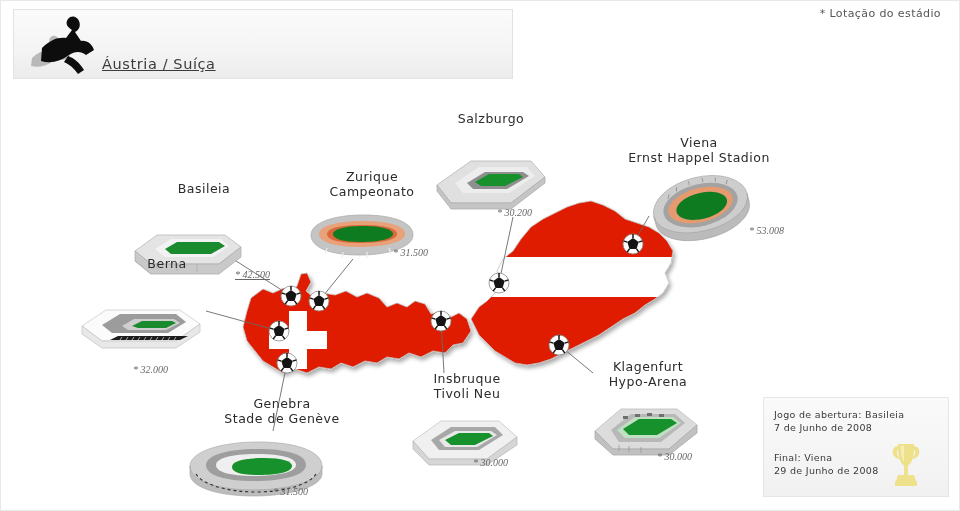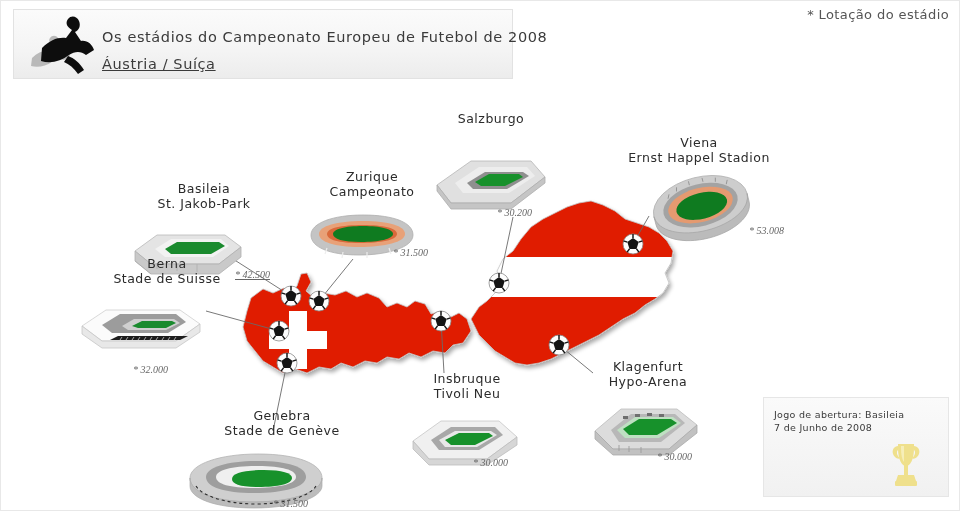--- a/index.html
+++ b/index.html
@@ -27,22 +27,22 @@
   #player-logo{position:absolute;left:14px;top:4px;width:78px;height:64px;}
   .title-line{
     position:absolute;left:88px;color:#3b3b3b;
     font-size:14.5px;letter-spacing:.6px;white-space:nowrap;
   }
   #title-main{top:19px;}
   #title-sub{top:46px;text-decoration:underline;}
 
   
   #legend-note{
-    position:absolute;right:10px;top:6px;
-    font-size:13px;color:#555;letter-spacing:.4px;white-space:nowrap;
+    position:absolute;right:18px;top:6px;
+    font-size:11px;color:#555;letter-spacing:.4px;white-space:nowrap;
   }
 
   
   #map-layer{position:absolute;left:0;top:0;width:960px;height:511px;}
 
   
   .stadium{position:absolute;}
   .stadium .lbl{
     text-align:center;color:#2b2b2b;font-size:12.5px;
     letter-spacing:.5px;line-height:15px;white-space:nowrap;
@@ -77,21 +77,20 @@
       <g fill="#b9b9b9">
         <path d="M4 44 C10 38 16 36 22 37 L26 32 C22 30 20 27 22 24 C24 21 28 21 30 24 C32 27 31 30 28 32
                  L32 38 C36 36 40 38 42 42 L36 46 C32 44 28 45 24 48 C18 52 10 54 3 52 Z"></path>
       </g>
       <g fill="#0d0d0d">
         <path d="M14 34 C22 26 30 23 38 24 L44 16 C39 13 37 9 40 5 C43 1 49 2 51 7 C53 12 51 16 47 18
                  L53 27 C59 26 64 30 66 36 L58 41 C53 37 47 37 41 41 C33 47 23 50 13 47 Z"></path>
         <path d="M40 42 C46 44 52 49 56 56 L50 60 C46 54 41 50 36 48 Z"></path>
       </g>
     </svg>
-    <div class="title-line" id="title-main">Os estádios do Campeonato Europeu de Futebol de 2008</div>
     <div class="title-line" id="title-sub">Áustria / Suíça</div>
   </div>
 
   <div id="legend-note">* Lotação do estádio</div>
 
   <svg id="map-layer" viewBox="0 0 960 511">
     <defs>
       <clipPath id="clip-swiss">
         <path d="M250 297 L262 288 L272 292 L283 287 L290 292 L296 285 L300 273 L306 272 L310 281
                  L305 290 L312 296 L322 292 L334 294 L345 290 L356 296 L366 292 L378 297 L386 306
@@ -200,57 +199,55 @@
         <circle r="10" fill="#fdfdfd" stroke="#8a8a8a" stroke-width="0.8"></circle>
         <path d="M0 -6 L5.7 -1.9 L3.5 4.9 L-3.5 4.9 L-5.7 -1.9 Z" fill="#141414"></path>
         <path d="M0 -10 L0 -6 M5.7 -1.9 L9.5 -3.1 M3.5 4.9 L5.9 8.1 M-3.5 4.9 L-5.9 8.1 M-5.7 -1.9 L-9.5 -3.1" stroke="#141414" stroke-width="1.5"></path>
       </g>
     </g>
   </svg>
 
   <div class="stadium" style="left:118px;top:180px;width:170px;">
     <div class="lbl">
       <span>Basileia</span>
-      <span class="l2">St. Jakob-Park</span>
     </div>
     <svg class="art" style="left:6px;top:36px;width:124px;height:60px;" viewBox="0 0 124 60">
       <g>
         <path d="M10 34 L32 18 L100 18 L116 30 L94 47 L26 47 Z" fill="#e4e4e4" stroke="#b9b9b9" stroke-width="0.8"></path>
         <path d="M10 34 L10 44 L26 57 L94 57 L116 40 L116 30 L94 47 L26 47 Z" fill="#c9c9c9" stroke="#b0b0b0" stroke-width="0.8"></path>
         <path d="M30 32 L46 22 L96 22 L104 29 L88 40 L40 40 Z" fill="#f2f2f2"></path>
         <path d="M40 32 L52 25 L94 25 L100 29 L86 37 L46 37 Z" fill="#1a8a2e"></path>
         <path d="M10 44 L26 57 M32 46 L32 52 M52 47 L52 54 M72 47 L72 55" stroke="#aeaeae" stroke-width="0.8" fill="none"></path>
       </g>
     </svg>
     <div class="cap" style="left:116px;top:88px;text-decoration:underline;">* 42.500</div>
   </div>
 
   <div class="stadium" style="left:76px;top:255px;width:180px;">
     <div class="lbl">
       <span>Berna</span>
-      <span class="l2">Stade de Suisse</span>
     </div>
     <svg class="art" style="left:-1px;top:40px;width:130px;height:60px;" viewBox="0 0 130 60">
       <g>
         <path d="M6 30 L30 14 L104 14 L124 28 L100 45 L26 45 Z" fill="#fbfbfb" stroke="#cfcfcf" stroke-width="0.8"></path>
         <path d="M6 30 L6 38 L26 52 L100 52 L124 36 L124 28 L100 45 L26 45 Z" fill="#e8e8e8" stroke="#c6c6c6" stroke-width="0.8"></path>
         <path d="M26 29 L44 18 L100 18 L110 26 L92 37 L36 37 Z" fill="#9c9c9c"></path>
         <path d="M46 30 L58 23 L98 23 L104 27 L90 34 L52 34 Z" fill="#cfcfcf"></path>
         <path d="M56 30 L66 25 L96 25 L100 27 L90 32 L62 32 Z" fill="#1a8a2e"></path>
         <path d="M34 44 L104 44 L112 40 L42 40 Z" fill="#1d1d1d"></path>
         <g stroke="#e6e6e6" stroke-width="0.7">
           <path d="M44 44 L46 41 M50 44 L52 41 M56 44 L58 41 M62 44 L64 41 M68 44 L70 41
                    M74 44 L76 41 M80 44 L82 41 M86 44 L88 41 M92 44 L94 41 M98 44 L100 41"></path>
         </g>
       </g>
     </svg>
     <div class="cap" style="left:56px;top:108px;">* 32.000</div>
   </div>
 
-  <div class="stadium" style="left:186px;top:395px;width:190px;margin-top:12px;">
+  <div class="stadium" style="left:186px;top:395px;width:190px;">
     <div class="lbl">
       <span>Genebra</span>
       <span class="l2">Stade de Genève</span>
     </div>
     <svg class="art" style="left:-1px;top:36px;width:140px;height:66px;" viewBox="0 0 140 66">
       <g>
         <path d="M4 34 C4 20 34 10 72 10 C112 10 136 20 136 34 C136 48 106 58 68 58 C28 58 4 48 4 34 Z" fill="#cfcfcf" stroke="#b4b4b4" stroke-width="0.8"></path>
         <path d="M4 34 L4 42 C4 54 28 64 68 64 C106 64 136 54 136 42 L136 34 C136 48 106 58 68 58 C28 58 4 48 4 34 Z" fill="#bcbcbc" stroke="#aaa" stroke-width="0.7"></path>
         <path d="M20 33 C20 23 42 17 72 17 C102 17 120 23 120 33 C120 43 98 49 68 49 C38 49 20 43 20 33 Z" fill="#9e9e9e"></path>
         <path d="M30 33 C30 26 46 22 72 22 C96 22 110 26 110 33 C110 40 92 44 68 44 C44 44 30 40 30 33 Z" fill="#efefef"></path>
@@ -359,20 +356,24 @@
       </g>
     </svg>
     <div class="cap" style="left:84px;top:92px;">* 30.000</div>
   </div>
 
   <div id="info-box">
     <div class="info-block" id="info-open">
       <div>Jogo de abertura: Basileia</div>
       <div>7 de Junho de 2008</div>
     </div>
+    <div class="info-block" id="info-final">
+      <div>Final: Viena</div>
+      <div>29 de Junho de 2008</div>
+    </div>
     <svg id="trophy" viewBox="0 0 40 52">
       <g fill="#EFE08C">
         <path d="M12 4 L28 4 L28 8 C28 20 24 26 20 26 C16 26 12 20 12 8 Z"></path>
         <path d="M12 6 C6 7 5 13 9 17 C11 19 13 19 14 18 C11 16 10 12 12 10 Z"></path>
         <path d="M28 6 C34 7 35 13 31 17 C29 19 27 19 26 18 C29 16 30 12 28 10 Z"></path>
         <rect x="18" y="25" width="4" height="10"></rect>
         <path d="M12 35 L28 35 L30 41 L10 41 Z"></path>
         <rect x="9" y="41" width="22" height="5" rx="1"></rect>
       </g>
       <g fill="#f7f0bf" opacity="0.85">

